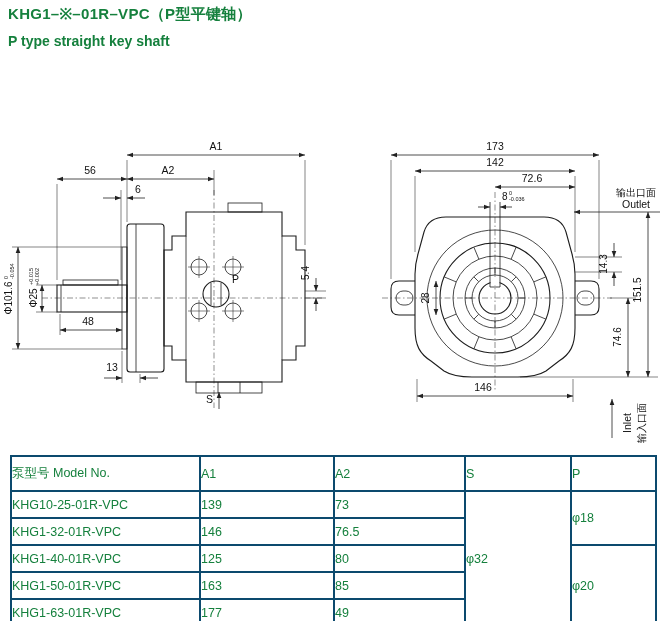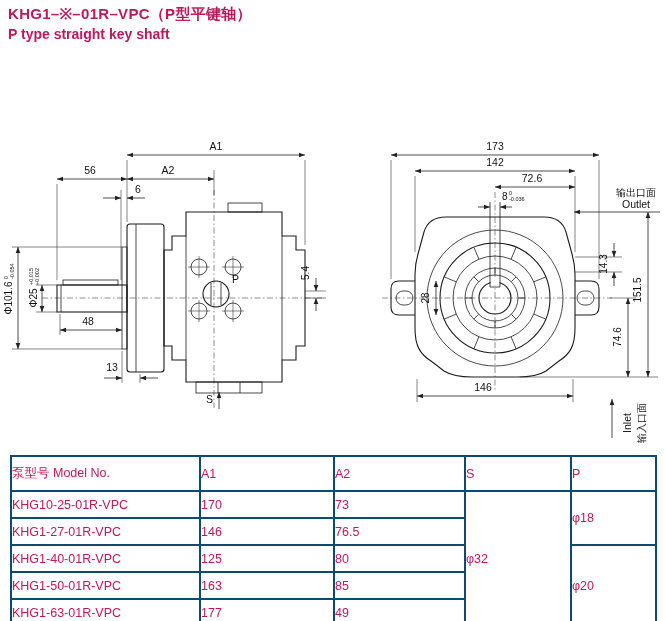--- a/index.html
+++ b/index.html
@@ -1,20 +1,20 @@
 <!DOCTYPE html>
 <html><head>
 <meta charset="utf-8">
 <style>
   html,body{margin:0;padding:0;background:#fff;}
   #page{position:relative;width:665px;height:621px;background:#fff;overflow:hidden;
-        font-family:"Liberation Sans",sans-serif;color:#be185d;}
+        font-family:"Liberation Sans",sans-serif;color:#15803d;}
   #titleblock{position:absolute;left:8px;top:4px;line-height:1.35;}
   #title-main{font-size:15px;font-weight:bold;letter-spacing:.3px;}
-  #title-sub{font-size:14px;font-weight:bold;margin-top:1px;}
+  #title-sub{font-size:14px;font-weight:bold;margin-top:8px;}
   svg{position:absolute;left:0;top:40px;}
   svg text{font-family:"Liberation Sans",sans-serif;fill:#111;}
   .o{fill:none;stroke:#1c1c1c;stroke-width:1.1;}
   .o2{fill:none;stroke:#1c1c1c;stroke-width:.8;}
   .e{stroke:#333;stroke-width:.6;fill:none;}
   .d{stroke:#222;stroke-width:.8;fill:none;}
   .c{stroke:#444;stroke-width:.6;stroke-dasharray:6 2.5 1.5 2.5;fill:none;}
   .t{font-size:10.5px;}
   .ts{font-size:10px;}
   .tol{font-size:5.5px;}
@@ -314,27 +314,27 @@
         <th>泵型号  Model No.</th>
         <th>A1</th>
         <th>A2</th>
         <th>S</th>
         <th>P</th>
       </tr>
     </thead>
     <tbody>
       <tr>
         <td>KHG10-25-01R-VPC</td>
-        <td>170</td>
+        <td>139</td>
         <td>73</td>
         <td rowspan="5">φ32</td>
         <td rowspan="2">φ18</td>
       </tr>
       <tr>
-        <td>KHG1-27-01R-VPC</td>
+        <td>KHG1-32-01R-VPC</td>
         <td>146</td>
         <td>76.5</td>
       </tr>
       <tr>
         <td>KHG1-40-01R-VPC</td>
         <td>125</td>
         <td>80</td>
         <td rowspan="3">φ20</td>
       </tr>
       <tr>

